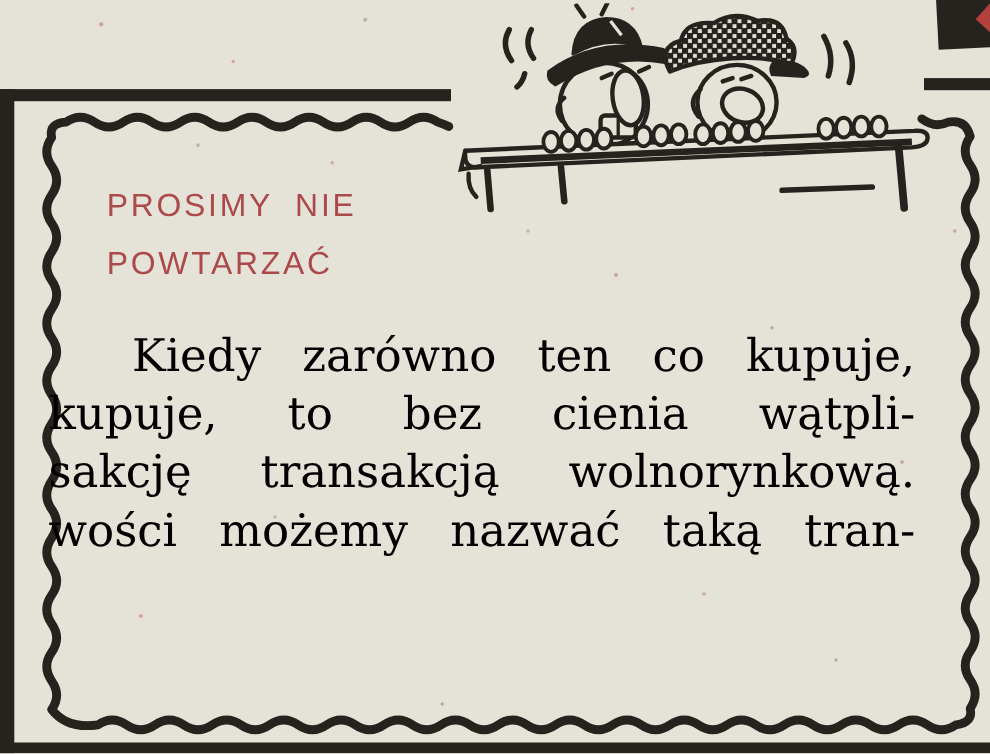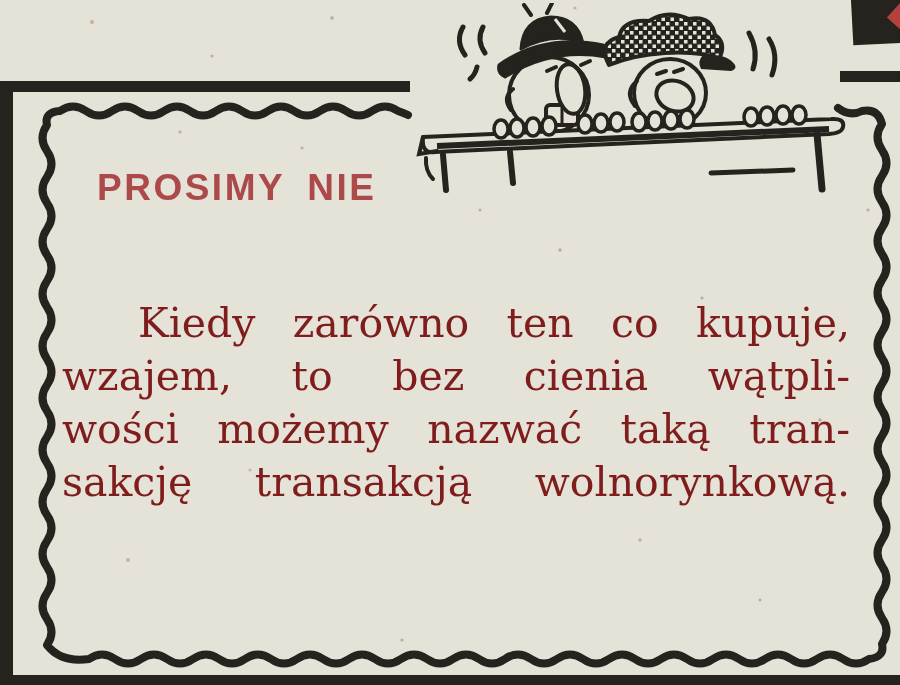--- a/index.html
+++ b/index.html
@@ -25,31 +25,31 @@
     position:absolute;right:-12px;top:12px;
     width:24px;height:24px;
     background:#b5413f;
     transform:rotate(45deg);
   }
 
   .clip-title{
     position:absolute;left:97px;top:161px;
     color:#ac4a4b;
     font-family:"Liberation Sans", sans-serif;
-    font-weight:700;
-    font-size:37px;
+    font-weight:400;
+    font-size:29px;
     line-height:53px;
     letter-spacing:2.5px;
     word-spacing:10px;
     white-space:nowrap;
   }
   .clip-body{
-    position:absolute;left:62px;top:297px;
+    position:absolute;left:44px;top:297px;
     width:788px;
-    color:#7f1d1d;
+    color:#000000;
     font-size:41px;
     line-height:53px;
   }
   .bodyline{
     text-align:justify;
     height:53px;
     overflow:hidden;
   }
   .bodyline::after{content:"";display:inline-block;width:100%;height:0;}
   .bodyline.indent{text-indent:76px;}
@@ -182,22 +182,23 @@
         <ellipse cx="386" cy="112" rx="7" ry="9"></ellipse>
     </g>
   </svg>
 
   <div class="corner-graphic">
     <div class="red-diamond"></div>
   </div>
 
   <div class="clip-title">
     <div>PROSIMY NIE</div>
+    <div>POWTARZAĆ</div>
   </div>
 
   <div class="clip-body">
     <div class="bodyline indent">Kiedy zarówno ten co kupuje,</div>
-    <div class="bodyline">wzajem, to bez cienia wątpli-</div>
+    <div class="bodyline">kupuje, to bez cienia wątpli-</div>
+    <div class="bodyline">sakcję transakcją wolnorynkową.</div>
     <div class="bodyline">wości możemy nazwać taką tran-</div>
-    <div class="bodyline">sakcję transakcją wolnorynkową.</div>
   </div>
 
 </div>
 
 </body></html>

